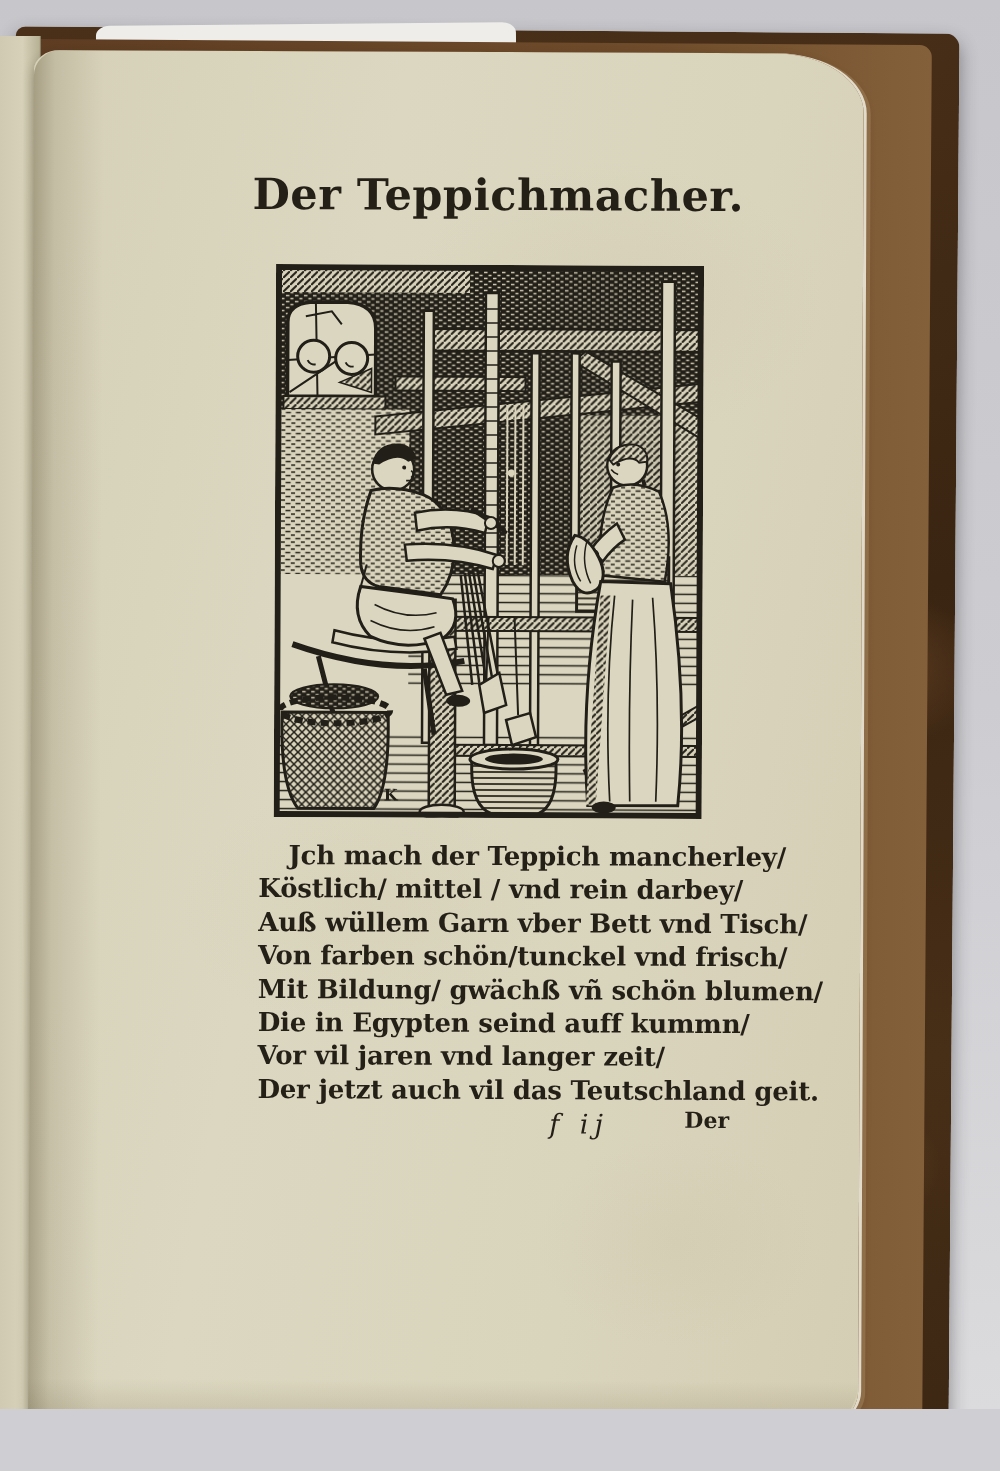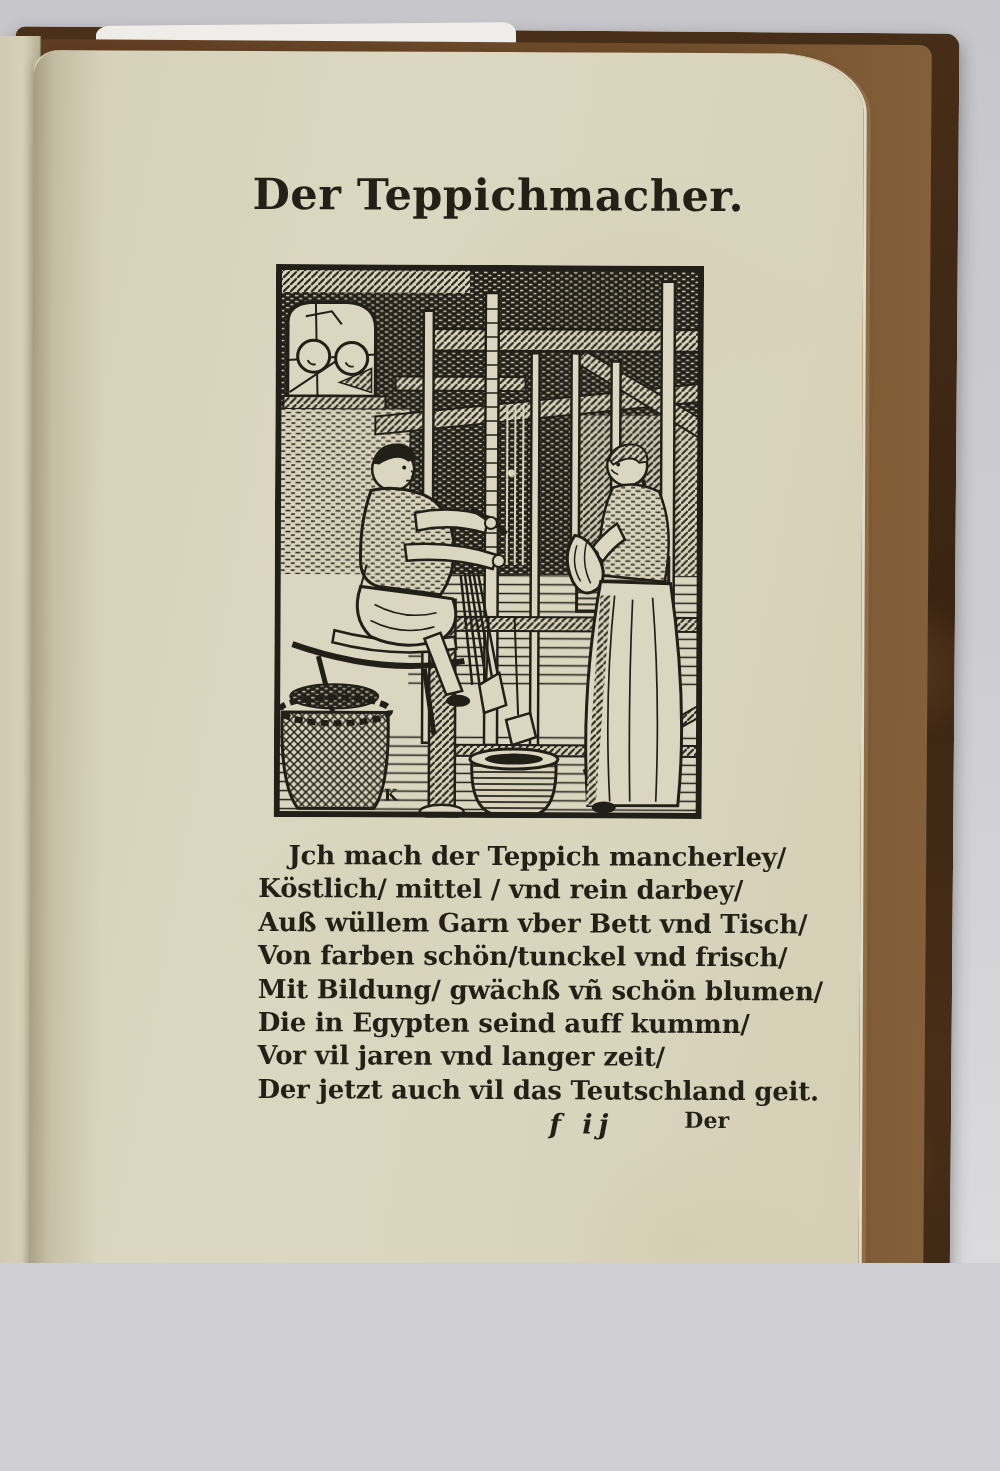--- a/index.html
+++ b/index.html
@@ -1,16 +1,16 @@
 <!DOCTYPE html>
 <html><head>
 <meta charset="utf-8">
 <style>
   html,body { margin:0; padding:0; background:#cfcfd3; }
-  .scene { position:relative; width:1000px; height:1263px; overflow:hidden;
+  .scene { position:relative; width:1000px; height:1409px; overflow:hidden;
            background:linear-gradient(180deg,#c6c6cb 0%,#cdcdd1 50%,#dbdbde 100%);
            font-family:"DejaVu Serif", serif; }
 
   
   .leather { position:absolute; left:10px; top:30px; width:944px; height:1414px;
     border-radius:10px 14px 16px 8px; transform:rotate(0.45deg);
     background:
       radial-gradient(120px 90px at 88% 8%,  #6a4526, transparent 60%),
       radial-gradient(160px 120px at 92% 45%, #5e3c20, transparent 65%),
       radial-gradient(140px 110px at 90% 80%, #63401f, transparent 60%),
@@ -48,21 +48,21 @@
 
   .woodcut { position:absolute; left:243px; top:213px; width:428px; height:553px; margin:0; }
   .woodcut svg { display:block; width:100%; height:100%; }
 
   .poem { position:absolute; left:228px; top:788px; color:#241f17;
     font-size:26px; font-weight:bold; line-height:33.4px;
     white-space:nowrap; letter-spacing:-.2px; }
   .poem p { margin:0; }
   .poem p.indent { padding-left:30px; }
 
-  .sig   { position:absolute; left:520px; top:1056px; font-size:27px; font-weight:bold;
+  .sig   { position:absolute; left:520px; top:1056px; font-size:27px; font-weight:normal;
            font-style:italic; color:#241f17; letter-spacing:6px;text-align:center; }
   .catch { position:absolute; left:655px; top:1054px; font-size:22px; font-weight:bold;
            color:#241f17; }
 </style>
 </head>
 <body>
 
 <div class="scene">
   <div class="leather"></div>
   <div class="tissue"></div>

